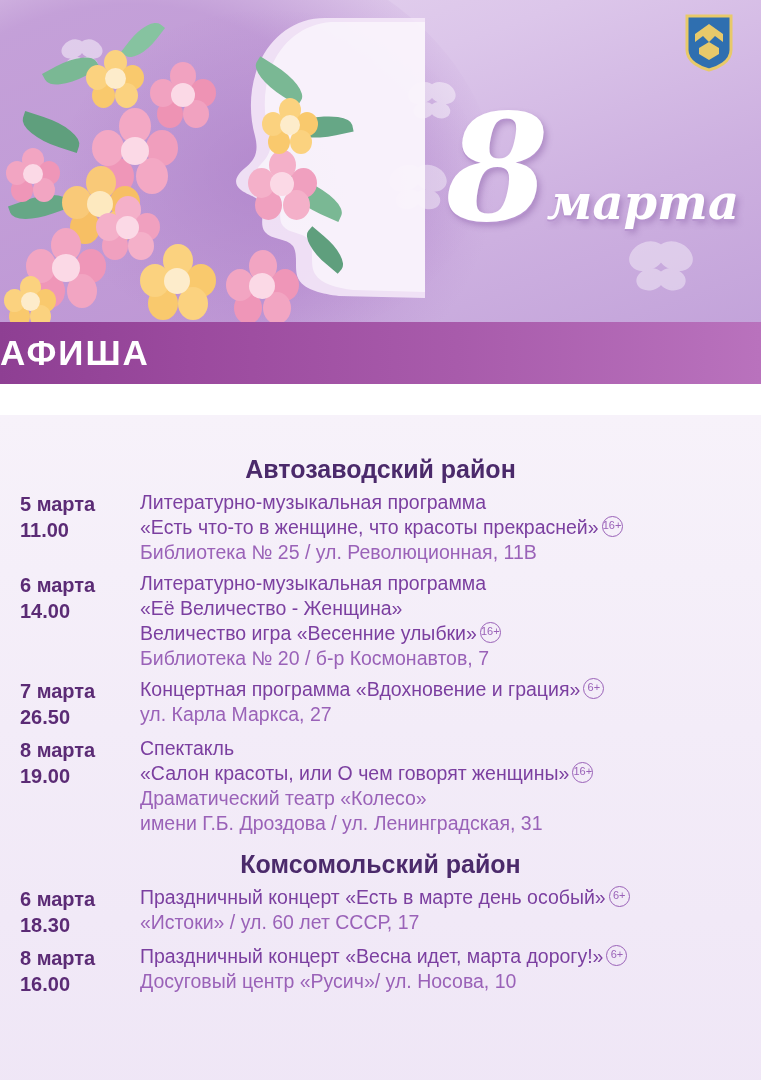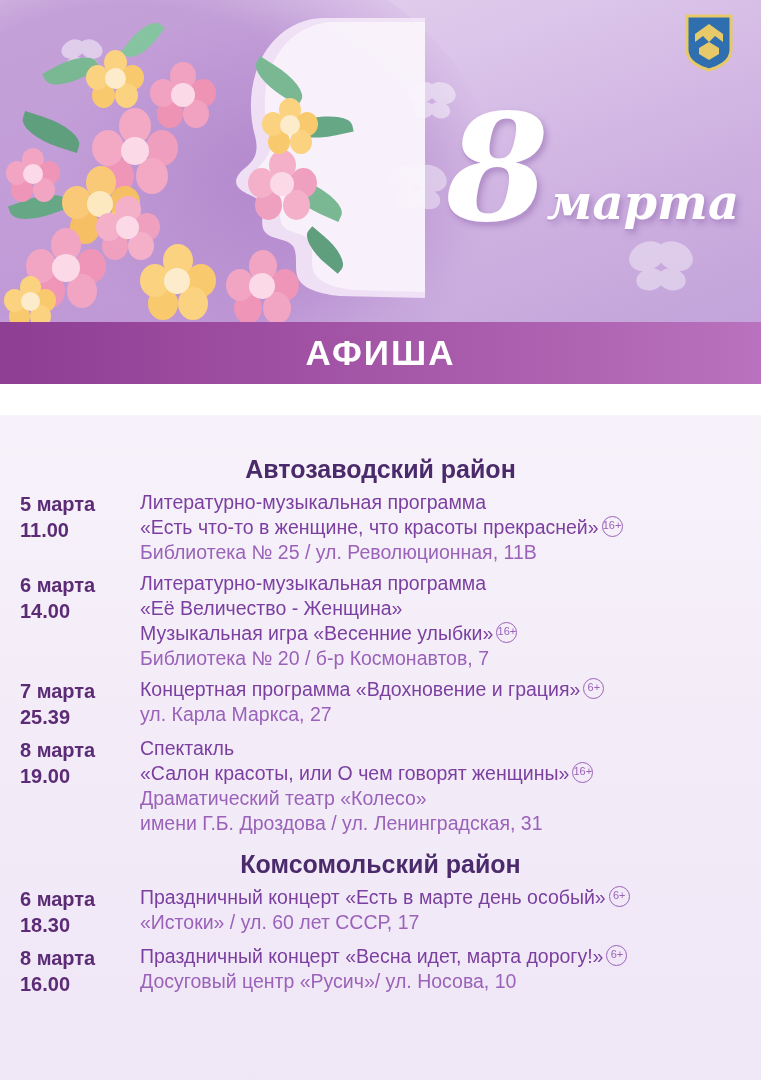--- a/index.html
+++ b/index.html
@@ -122,21 +122,21 @@
   }
 
   
   .afisha-bar {
     position: relative;
     width: 761px;
     height: 62px;
     background: linear-gradient(90deg, #8e3f93 0%, #9b4a9e 25%, #a85bab 60%, #b972bd 100%);
     display: flex;
     align-items: center;
-    justify-content: center;
+    justify-content: flex-start;
   }
   .afisha-bar .title {
     color: #ffffff;
     font-family: "Liberation Sans", sans-serif;
     font-weight: bold;
     font-size: 35px;
     letter-spacing: 2px;
   }
 
   
@@ -421,30 +421,30 @@
     </div>
 
     <div class="event">
       <div class="when">
         <span>6 марта</span>
         <span class="time">14.00</span>
       </div>
       <div class="desc">
         <span class="line">Литературно-музыкальная программа</span>
         <span class="line">«Её Величество - Женщина»</span>
-        <span class="line"><span>Музыкальная игра «Весенние улыбки»</span><span class="age">16+</span></span>
+        <span class="line"><span>Величество игра «Весенние улыбки»</span><span class="age">16+</span></span>
         <span class="line venue">Библиотека № 20 / б-р Космонавтов, 7</span>
       </div>
     </div>
 
 
     <div class="event">
       <div class="when">
         <span>7 марта</span>
-        <span class="time">25.39</span>
+        <span class="time">26.50</span>
       </div>
       <div class="desc">
         <span class="line"><span>Концертная программа «Вдохновение и грация»</span><span class="age">6+</span></span>
         <span class="line venue">ул. Карла Маркса, 27</span>
       </div>
     </div>
 
     <div class="event">
       <div class="when">
         <span>8 марта</span>

